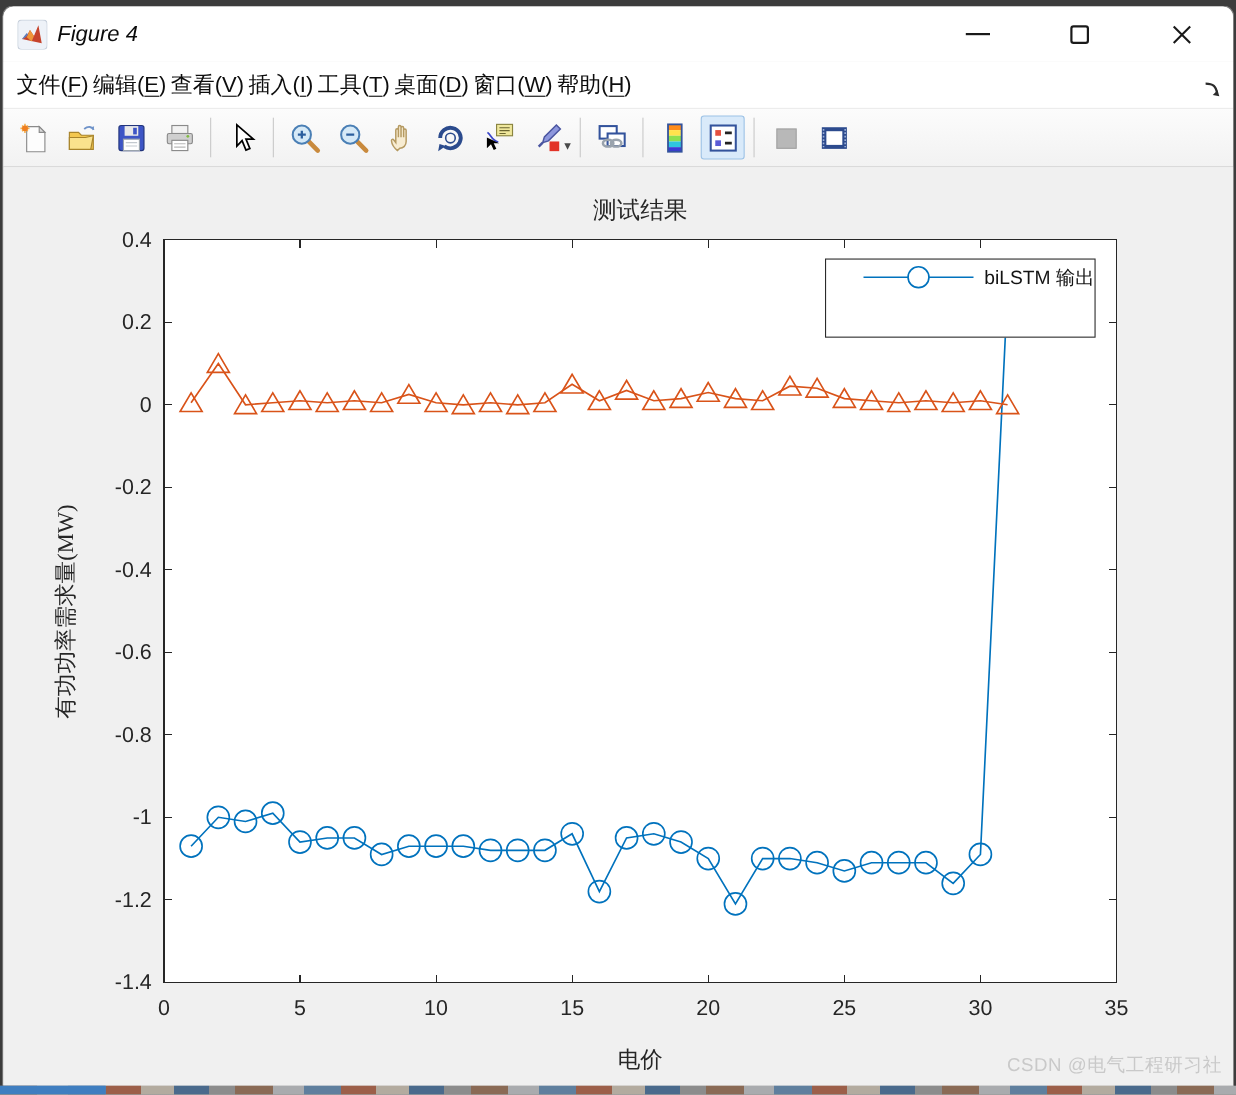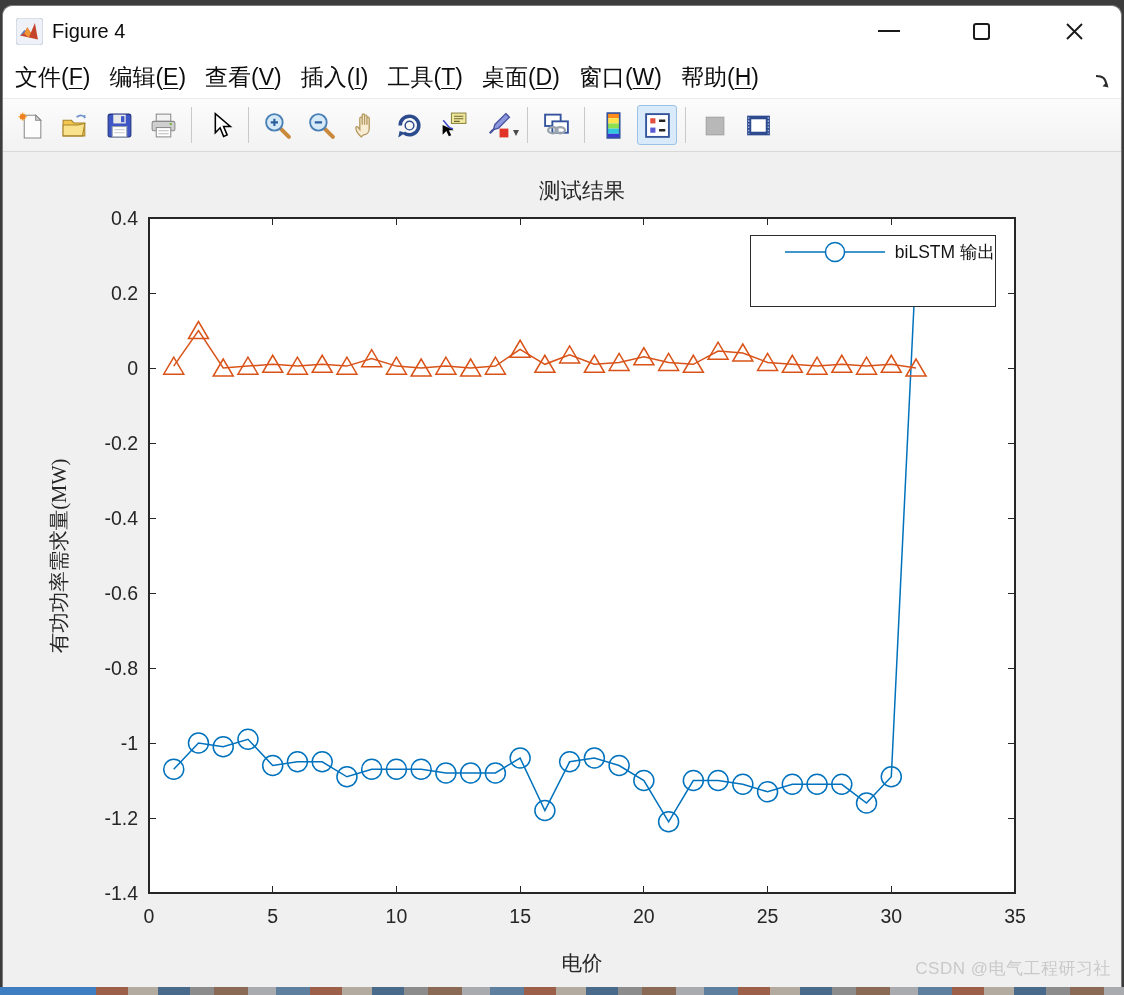--- a/index.html
+++ b/index.html
@@ -5,31 +5,31 @@
   * { margin:0; padding:0; box-sizing:border-box; }
   html,body { width:1124px; height:995px; overflow:hidden; }
   body { background:#3c3c3c; font-family:"Liberation Sans","DejaVu Sans",sans-serif; position:relative; }
 
   .window { position:absolute; left:2px; top:5px; width:1120px; height:982px;
             background:#f0f0f0; border:1px solid #7a7a7a; border-bottom:none;
             border-radius:10px 10px 0 0; overflow:hidden; }
 
   
   .titlebar { height:50px; background:#ffffff; display:flex; align-items:center;
-              padding-left:13px; position:relative; border-radius:10px 10px 0 0; }
+              padding-left:13px; position:relative; border-radius:10px 10px 0 0;font-style:italic; }
   .app-icon svg { width:27px; height:27px; display:block; }
   .title-text { font-size:20px; color:#0b0b0b; margin-left:9px; }
   .win-controls { position:absolute; right:0; top:0; height:100%; display:flex; }
   .win-btn { width:93px; height:100%; display:flex; align-items:center; justify-content:center; cursor:default; }
   .glyph-min { width:22px; height:2.4px; background:#1a1a1a; }
   .glyph-max { width:17px; height:17px; border:2px solid #1a1a1a; border-radius:3px; }
 
   
   .menubar { height:42px; background:#ffffff; display:flex; align-items:center;
-             padding-left:10px; gap:15px; font-size:23px; color:#0d0d0d; position:relative; }
+             padding-left:10px; font-size:20px; color:#0d0d0d; position:relative; }
   .menu-item { padding:3px 2px; white-space:nowrap; cursor:default; }
   .menu-item u { text-underline-offset:2.5px; text-decoration-thickness:1px; }
   .dock-arrow { position:absolute; right:10px; bottom:2px; }
 
   
   .toolbar { height:54px; background:linear-gradient(#fcfcfc,#f2f2f2);
              border-top:1px solid #ececec; border-bottom:1px solid #d8d8d8;
              display:flex; align-items:center; padding-left:6px; }
   .tb-btn { width:40px; height:40px; margin:0 2px; display:flex; align-items:center;
             justify-content:center; border-radius:3px; border:1px solid transparent; }

